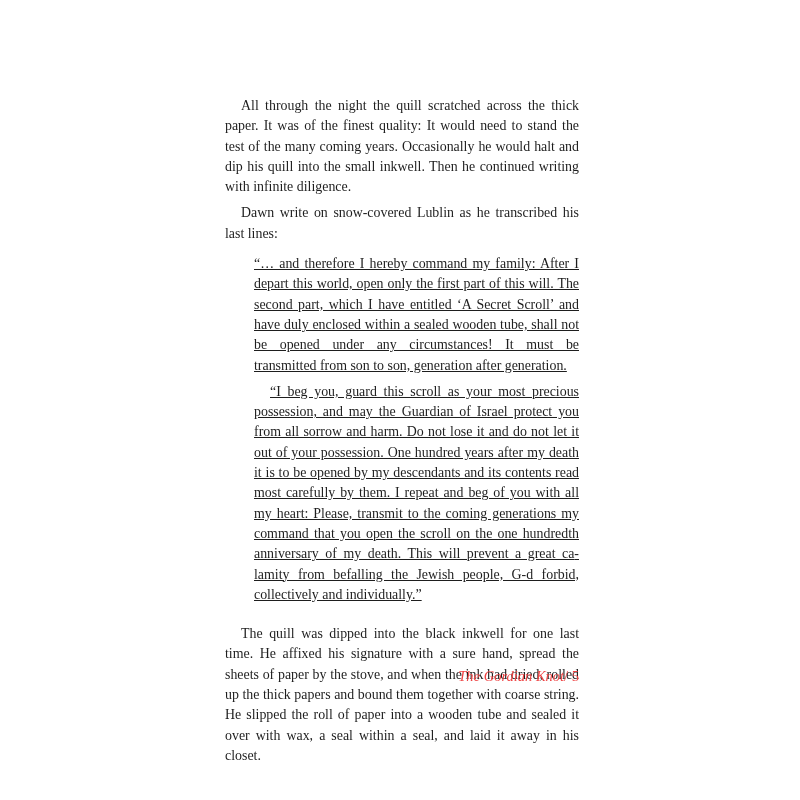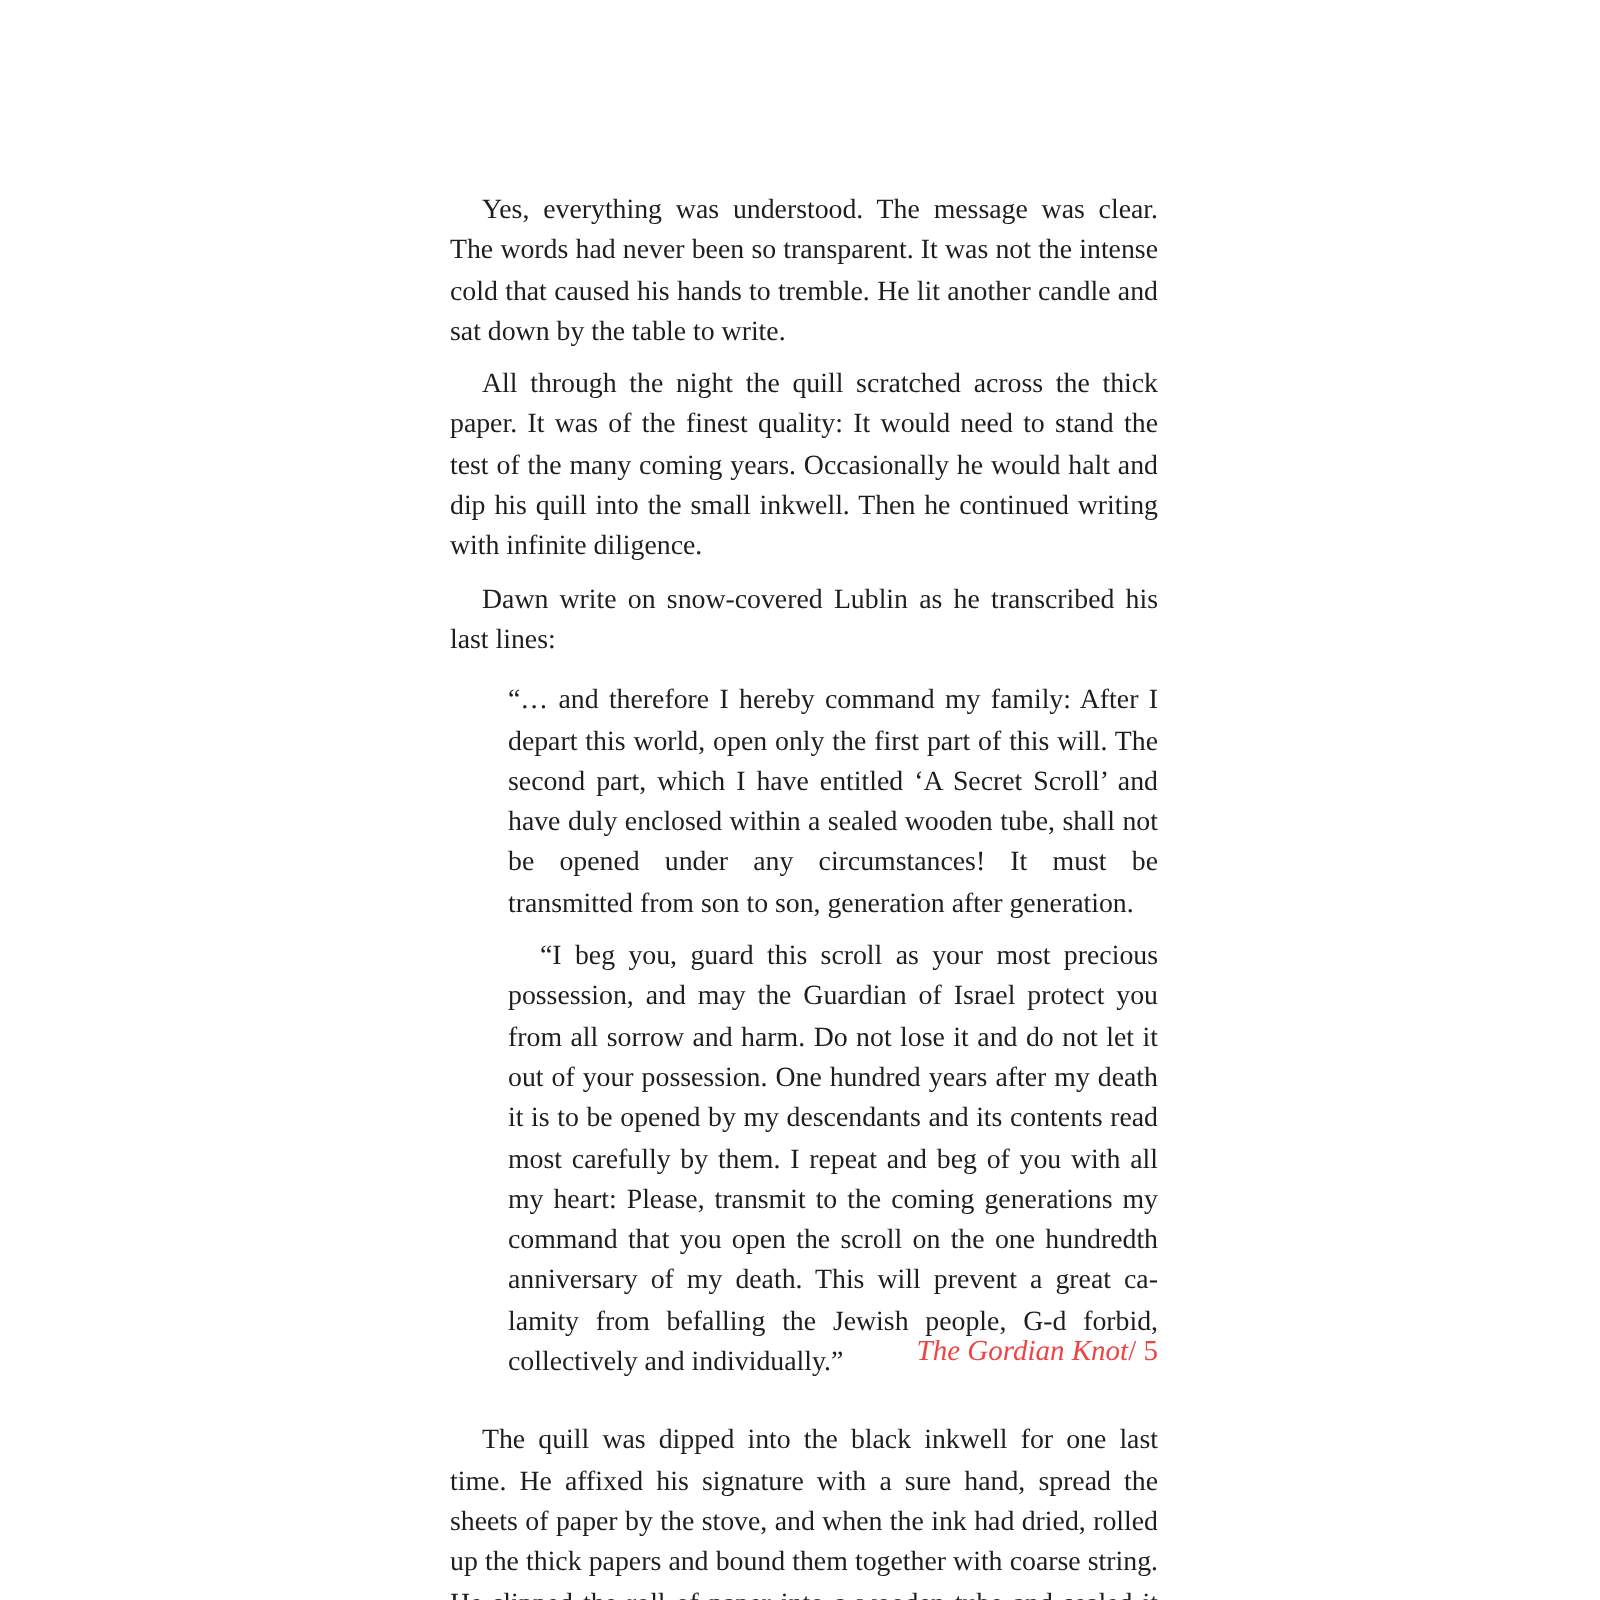--- a/index.html
+++ b/index.html
@@ -12,38 +12,37 @@
       font-family: "Liberation Serif", "DejaVu Serif", serif;
       font-size: 13.9px;
       line-height: 20.3px;
       color: #1e1e1e;
       text-align: justify;
       hyphens: manual;
     }
     .para { margin: 0 0 6px 0; text-indent: 16px; }
     .blockquote { margin: 10px 0 19px 29px; }
     .blockquote .para.first { text-indent: 0; }
-    .blockquote .para { margin-bottom: 6px; }
+    .blockquote .para { margin-bottom: 6px; text-decoration: underline; }
     .footer {
       position: absolute;
       left: 225px;
       top: 668px;
       width: 354px;
       text-align: right;
       font-family: "Liberation Serif", "DejaVu Serif", serif;
       font-size: 14.5px;
       color: #ef4444;
     }
     .footer .title { font-style: italic; }
   </style>
 </head>
 <body>
 
 <div class="page">
-  <p class="para">Yes, everything was understood. The message was clear. The words had never been so transparent. It was not the intense cold that caused his hands to tremble. He lit another candle and sat down by the table to write.</p>
   <p class="para">All through the night the quill scratched across the thick paper. It was of the finest quality: It would need to stand the test of the many coming years. Occasionally he would halt and dip his quill into the small inkwell. Then he continued writing with infinite diligence.</p>
   <p class="para">Dawn write on snow-covered Lublin as he transcribed his last lines:</p>
 
   <div class="blockquote">
     <p class="para first">“… and therefore I hereby command my family: After I depart this world, open only the first part of this will. The second part, which I have entitled ‘A Secret Scroll’ and have duly enclosed within a sealed wooden tube, shall not be opened under any cir­cumstances! It must be transmitted from son to son, generation after generation.</p>
     <p class="para">“I beg you, guard this scroll as your most precious posses­sion, and may the Guardian of Israel protect you from all sorrow and harm. Do not lose it and do not let it out of your possession. One hundred years after my death it is to be opened by my de­scendants and its contents read most carefully by them. I repeat and beg of you with all my heart: Please, transmit to the coming generations my command that you open the scroll on the one hundredth anniversary of my death. This will prevent a great ca­lamity from befalling the Jewish people, G-d forbid, collectively and individually.”</p>
   </div>
 
   <p class="para">The quill was dipped into the black inkwell for one last time. He affixed his signature with a sure hand, spread the sheets of paper by the stove, and when the ink had dried, rolled up the thick papers and bound them together with coarse string. He slipped the roll of paper into a wooden tube and sealed it over with wax, a seal within a seal, and laid it away in his closet.</p>
 

